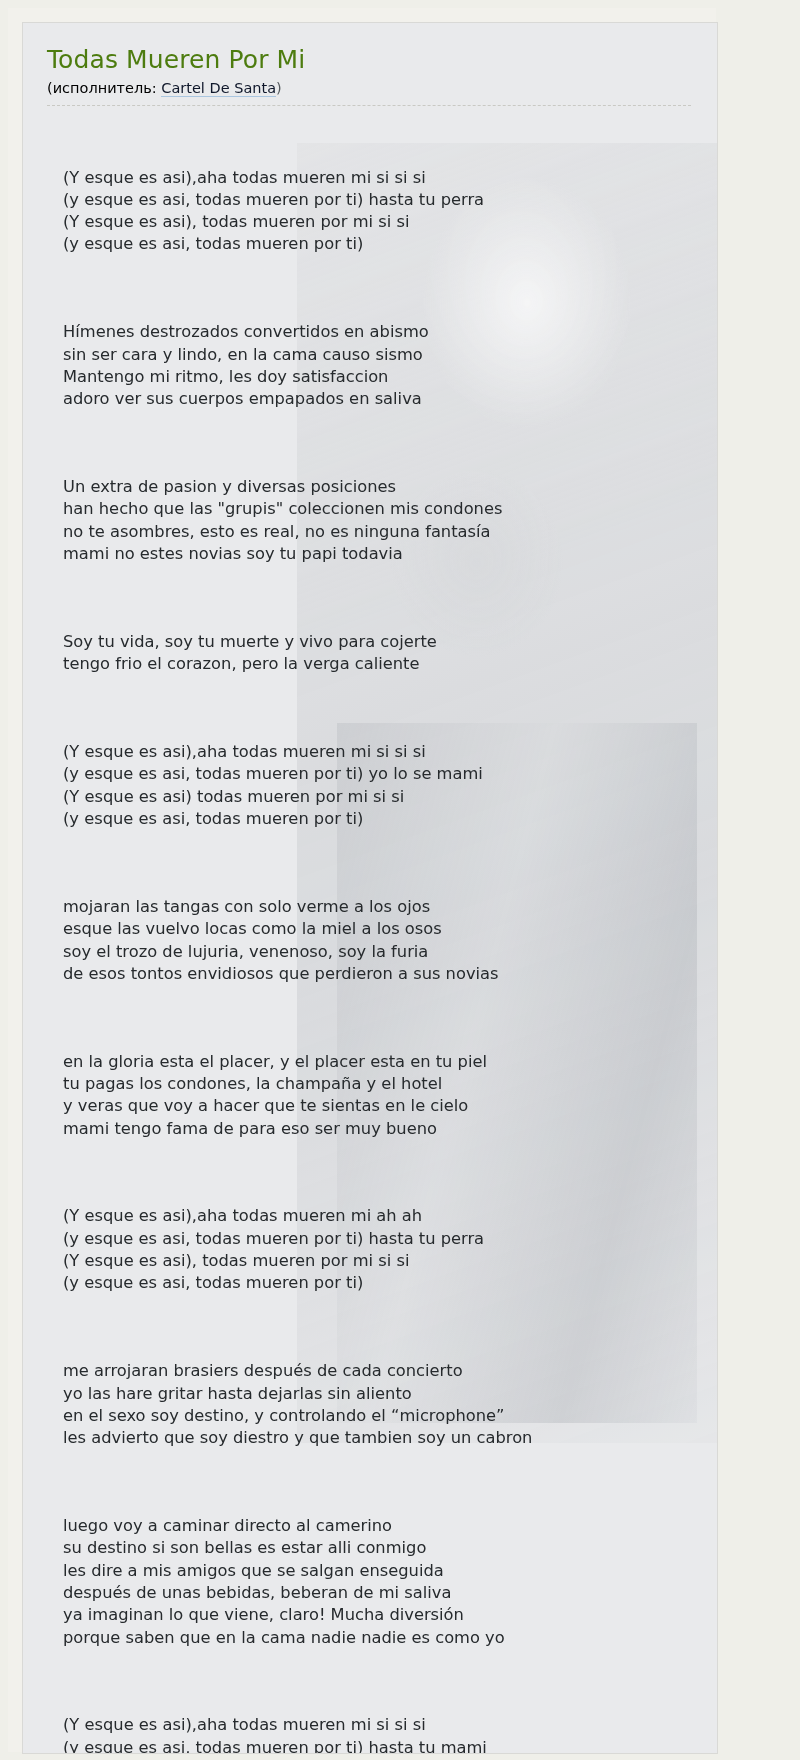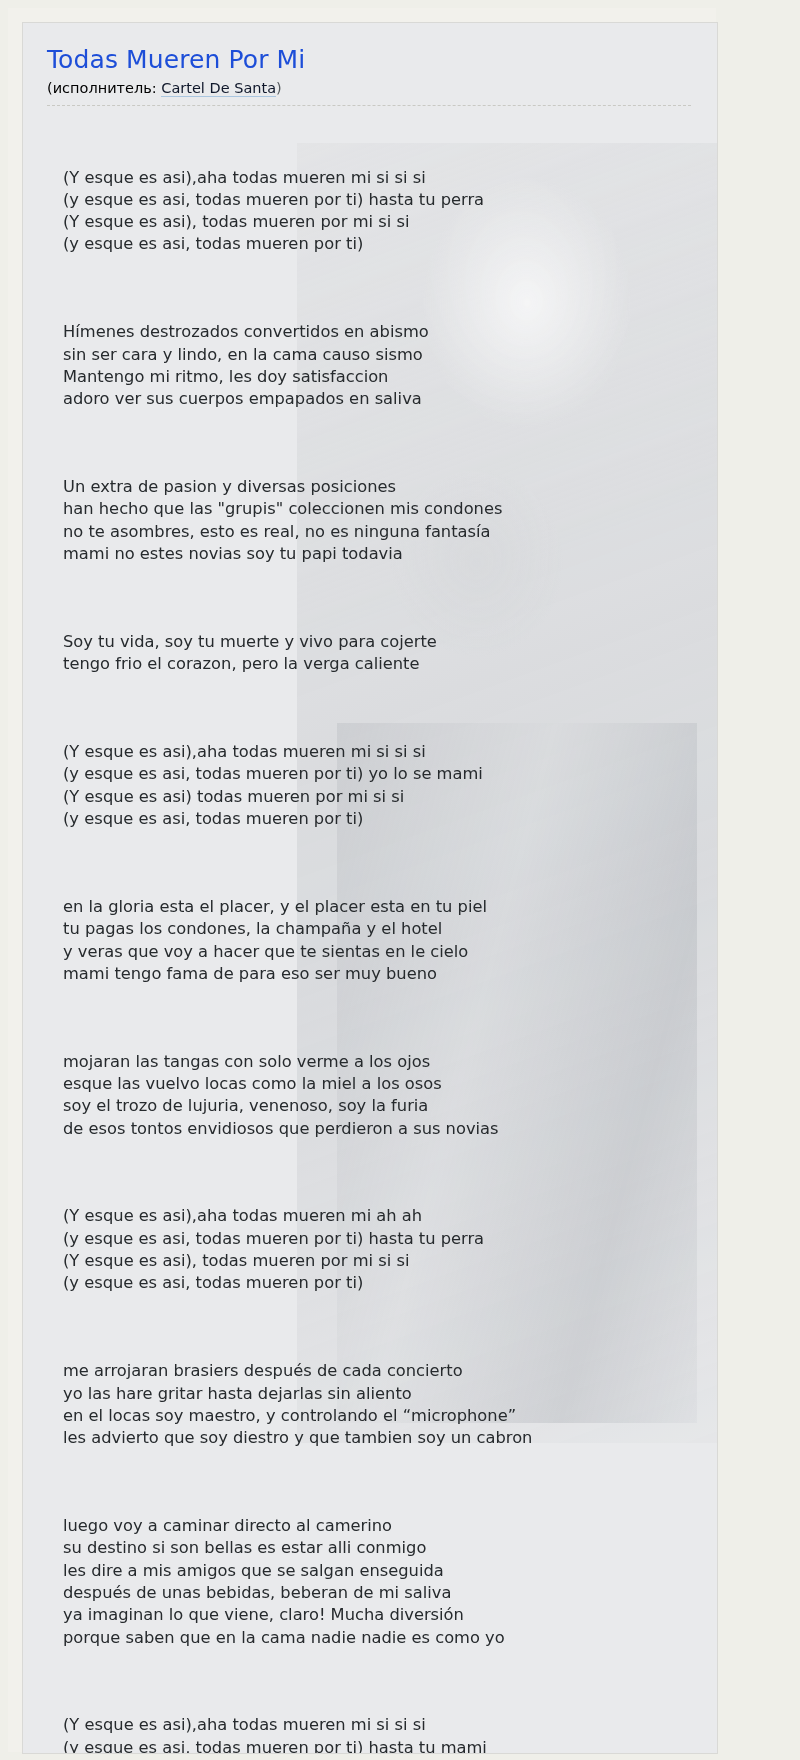--- a/index.html
+++ b/index.html
@@ -65,21 +65,21 @@
       linear-gradient(105deg, rgba(180,183,188,0.35) 0%, rgba(214,216,219,0.2) 40%, rgba(168,172,178,0.35) 75%, rgba(205,208,212,0.25) 100%);
     filter: blur(0.5px);
     pointer-events: none;
   }
   .content {
     position: relative;
     z-index: 2;
     padding: 22px 26px 0 24px;
   }
   .song-title {
-    color: #1d4ed8;
+    color: #4d7c0f;
     font-size: 25px;
     font-weight: normal;
     margin: 0 0 6px 0;
     letter-spacing: 0.1px;
   }
   .artist-line {
     font-size: 14.5px;
     color: #555a5e;
     padding-bottom: 9px;
     border-bottom: 1px dashed #c9c9c4;
@@ -133,35 +133,35 @@
           <p class="stanza">Un extra de pasion y diversas posiciones
 han hecho que las "grupis" coleccionen mis condones
 no te asombres, esto es real, no es ninguna fantasía
 mami no estes novias soy tu papi todavia</p>
           <p class="stanza">Soy tu vida, soy tu muerte y vivo para cojerte
 tengo frio el corazon, pero la verga caliente</p>
           <p class="stanza">(Y esque es asi),aha todas mueren mi si si si
 (y esque es asi, todas mueren por ti) yo lo se mami
 (Y esque es asi) todas mueren por mi si si
 (y esque es asi, todas mueren por ti)</p>
+          <p class="stanza">mojaran las tangas con solo verme a los ojos
+esque las vuelvo locas como la miel a los osos
+soy el trozo de lujuria, venenoso, soy la furia
+de esos tontos envidiosos que perdieron a sus novias</p>
           <p class="stanza">en la gloria esta el placer, y el placer esta en tu piel
 tu pagas los condones, la champaña y el hotel
 y veras que voy a hacer que te sientas en le cielo
 mami tengo fama de para eso ser muy bueno</p>
-          <p class="stanza">mojaran las tangas con solo verme a los ojos
-esque las vuelvo locas como la miel a los osos
-soy el trozo de lujuria, venenoso, soy la furia
-de esos tontos envidiosos que perdieron a sus novias</p>
           <p class="stanza">(Y esque es asi),aha todas mueren mi ah ah
 (y esque es asi, todas mueren por ti) hasta tu perra
 (Y esque es asi), todas mueren por mi si si
 (y esque es asi, todas mueren por ti)</p>
           <p class="stanza">me arrojaran brasiers después de cada concierto
 yo las hare gritar hasta dejarlas sin aliento
-en el locas soy maestro, y controlando el “microphone”
+en el sexo soy destino, y controlando el “microphone”
 les advierto que soy diestro y que tambien soy un cabron</p>
           <p class="stanza">luego voy a caminar directo al camerino
 su destino si son bellas es estar alli conmigo
 les dire a mis amigos que se salgan enseguida
 después de unas bebidas, beberan de mi saliva
 ya imaginan lo que viene, claro! Mucha diversión
 porque saben que en la cama nadie nadie es como yo</p>
           <p class="stanza">(Y esque es asi),aha todas mueren mi si si si
 (y esque es asi, todas mueren por ti) hasta tu mami
 (Y esque es asi) todas mueren por mi ah ah

